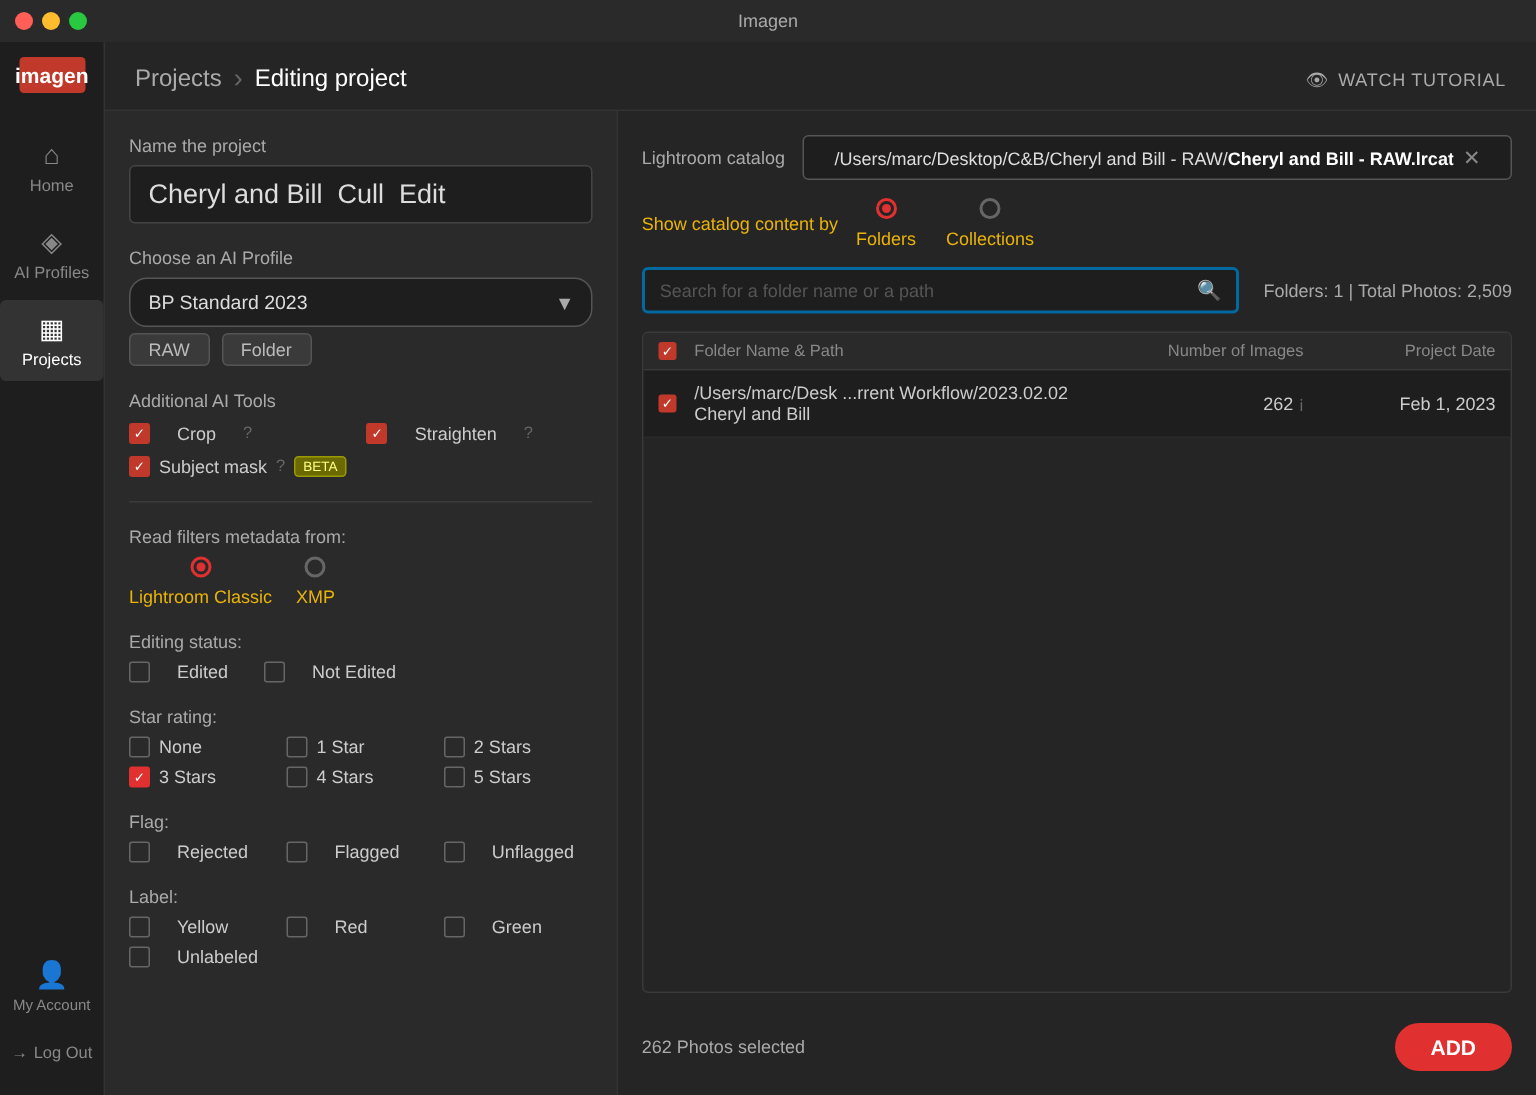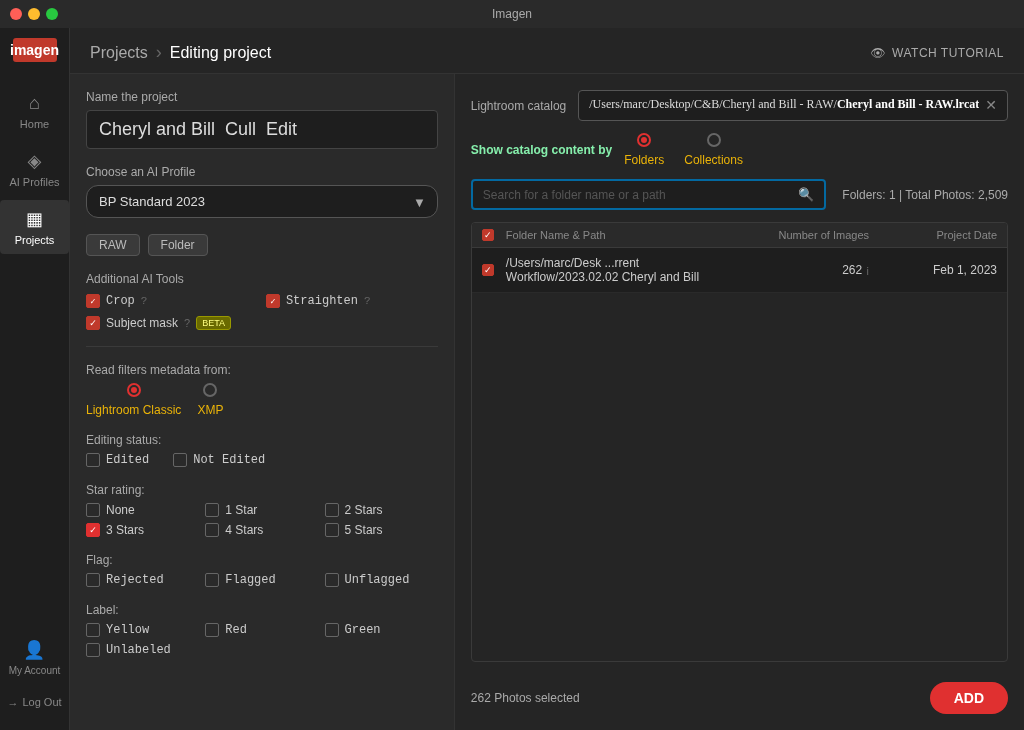--- a/index.html
+++ b/index.html
@@ -228,24 +228,23 @@
       margin-bottom: 8px;
     }
     .tools-grid {
       display: grid;
       grid-template-columns: 1fr 1fr;
       gap: 8px;
     }
     .tool-item {
       display: flex;
       align-items: center;
-      gap: 6px;
+      gap: 18px;
       font-size: 12px;
       color: #ccc;
-      font-family: Liberation Mono, monospace;
     }
     .tool-item-wide {
       display: flex;
       align-items: center;
       gap: 6px;
       font-size: 12px;
       color: #ccc;
     }
     .checkbox {
       width: 14px;
@@ -381,48 +380,46 @@
     .catalog-label {
       font-size: 12px;
       color: #aaa;
       white-space: nowrap;
     }
     .catalog-path {
       flex: 1;
       background: #1e1e1e;
       border: 1px solid #555;
       border-radius: 4px;
-      padding: 6px 10px;
+      padding: 6px 20px;
       color: #ddd;
       font-size: 12px;
       display: flex;
-      align-items: flex-start;
+      align-items: flex-end;
       justify-content: space-between;
-      font-family: Liberation Serif, serif;
     }
     .path-text { flex: 1; overflow: hidden; text-overflow: ellipsis; white-space: nowrap; }
     .path-bold { font-weight: bold; color: #fff; }
     .close-btn {
       color: #888;
       cursor: pointer;
       font-size: 14px;
       margin-left: 6px;
       flex-shrink: 0;
     }
 
     .catalog-content-row {
       display: flex;
       align-items: center;
       gap: 12px;
     }
     .content-label {
       font-size: 12px;
-      color: #86efac;
+      color: #eab308;
       white-space: nowrap;
-      font-weight: bold;
     }
     .radio-options {
       display: flex;
       gap: 20px;
     }
 
     .search-bar {
       display: flex;
       align-items: center;
       background: #1e1e1e;
@@ -571,21 +568,21 @@
         </div>
 
         <div>
           <div class="section-label">Choose an AI Profile</div>
           <div class="select-wrapper">
             <select class="profile-select">
               <option>BP Standard 2023</option>
             </select>
             <span class="select-arrow">▼</span>
           </div>
-          <div class="tag-row" style="margin-top:16px;">
+          <div class="tag-row" style="margin-top:4px;">
             <div class="tag">RAW</div>
             <div class="tag">Folder</div>
           </div>
         </div>
 
         <div>
           <div class="ai-tools-title">Additional AI Tools</div>
           <div class="tools-grid">
             <div class="tool-item">
               <div class="checkbox checked"></div>

